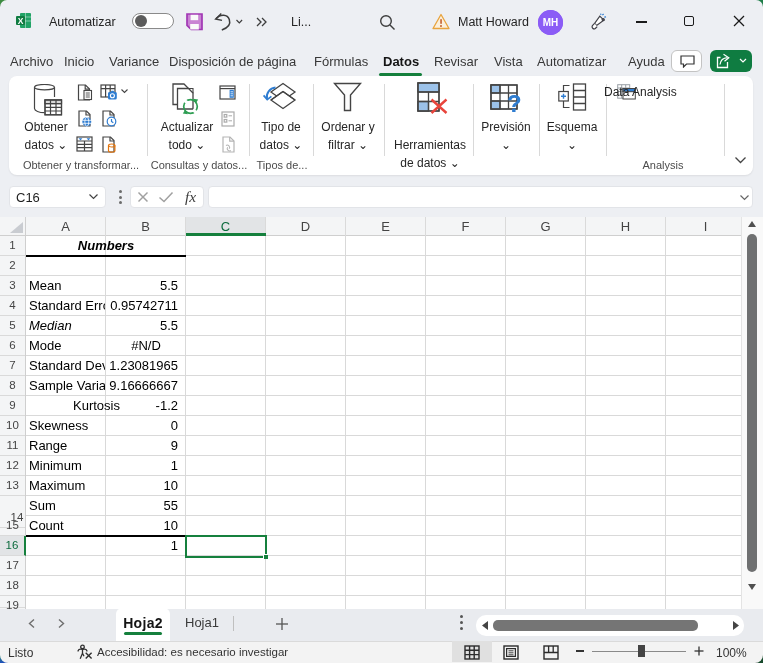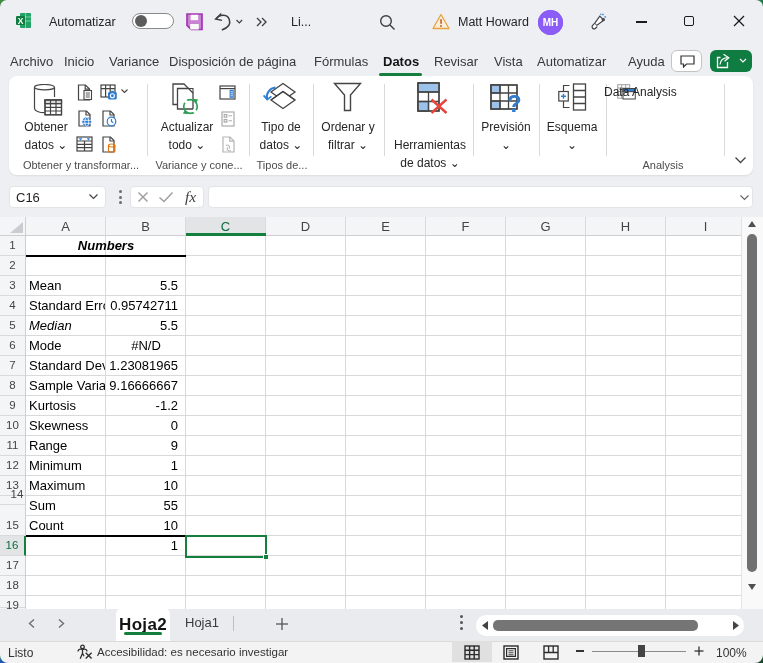--- a/index.html
+++ b/index.html
@@ -59,21 +59,21 @@
 .lab { left:29px; width:76px; }
 .val { width:77px; text-align:right; padding-right:4px; left:105px; }
 
 
 #vscroll { left:741px; top:217px; width:22px; height:392px; background:#f9f9f9; border-left:1px solid #e4e4e4; }
 #vthumb { left:747px; top:234px; width:10px; height:338px; background:#6f7071; border-radius:5px; }
 
 
 #tabbar { left:0; top:609px; width:763px; height:32px; background:#e9ebef; }
 #hoja2 { left:116px; top:608px; width:54px; height:33px; background:#fff; border-radius:6px 6px 0 0; }
-#hoja2 .t { position:absolute; left:0; top:7px; width:54px; text-align:center; font-size:17px; font-weight:bold; color:#141414; letter-spacing:0.3px; }
+#hoja2 .t { position:absolute; left:0; top:7px; width:54px; text-align:center; font-size:14px; font-weight:bold; color:#141414; letter-spacing:0.3px; }
 #hoja2 .u { position:absolute; left:8px; top:24px; width:38px; height:3px; background:#15803d; border-radius:2px; }
 #hscroll { left:476px; top:615px; width:268px; height:21px; background:#fff; border-radius:10px; }
 #hthumb { left:493px; top:620px; width:205px; height:11px; background:#757575; border-radius:5px; }
 
 
 .stxt { font-size:12px; color:#333; top:646px; }
 </style></head>
 <body>
 <div class="abs" id="blob-tl"></div>
 <div class="abs" id="blob-tr"></div>
@@ -298,21 +298,21 @@
 <div class="abs biglabel" style="left:14px; width:64px;">Obtener<br>datos <span class="chev">⌄</span></div>
 <div class="abs biglabel" style="left:155px; width:64px;">Actualizar<br>todo <span class="chev">⌄</span></div>
 <div class="abs biglabel" style="left:249px; width:64px;">Tipo de<br>datos <span class="chev">⌄</span></div>
 <div class="abs biglabel" style="left:316px; width:64px;">Ordenar y<br>filtrar <span class="chev">⌄</span></div>
 <div class="abs biglabel" style="left:389px; width:82px;margin-top:18px;">Herramientas<br>de datos <span class="chev">⌄</span></div>
 <div class="abs biglabel" style="left:474px; width:64px;">Previsión<br><span class="chev">⌄</span></div>
 <div class="abs biglabel" style="left:540px; width:64px;">Esquema<br><span class="chev">⌄</span></div>
 <div class="abs" style="left:604px; top:85px; font-size:12px; color:#262626;">Data Analysis</div>
 
 <div class="abs glabel" style="left:16px; width:130px;">Obtener y transformar...</div>
-<div class="abs glabel" style="left:150px; width:98px;">Variance y cone...</div>
+<div class="abs glabel" style="left:150px; width:98px;">Consultas y datos...</div>
 <div class="abs glabel" style="left:254px; width:56px;">Tipos de...</div>
 <div class="abs glabel" style="left:620px; width:86px;">Analysis</div>
 
 <div class="abs" id="namebox">C16</div>
 <svg class="abs" style="left:88px; top:193px;" width="11" height="8" viewBox="0 0 11 8" fill="none" stroke="#444" stroke-width="1.2">
   <path d="M1.5 1.5 L5.5 5.5 L9.5 1.5"></path>
 </svg>
 <div class="abs" style="left:119px; top:190px; width:3px; height:3px; border-radius:50%; background:#6b6b6b;"></div>
 <div class="abs" style="left:119px; top:195.5px; width:3px; height:3px; border-radius:50%; background:#6b6b6b;"></div>
 <div class="abs" style="left:119px; top:201px; width:3px; height:3px; border-radius:50%; background:#6b6b6b;"></div>
@@ -351,41 +351,41 @@
 <div class="abs rowhead" style="top:296px;">4</div>
 <div class="abs rowhead" style="top:316px;">5</div>
 <div class="abs rowhead" style="top:336px;">6</div>
 <div class="abs rowhead" style="top:356px;">7</div>
 <div class="abs rowhead" style="top:376px;">8</div>
 <div class="abs rowhead" style="top:396px;">9</div>
 <div class="abs rowhead" style="top:416px;">10</div>
 <div class="abs rowhead" style="top:436px;">11</div>
 <div class="abs rowhead" style="top:456px;">12</div>
 <div class="abs rowhead" style="top:476px;">13</div>
-<div class="abs rowhead" style="top:485px;padding-left:9px;">14</div>
+<div class="abs rowhead" style="top:508px;padding-left:9px;">14</div>
 <div class="abs rowhead" style="top:516px;">15</div>
 <div class="abs rowhead selr" style="top:536px;">16</div>
 <div class="abs rowhead" style="top:556px;">17</div>
 <div class="abs rowhead" style="top:576px;">18</div>
 <div class="abs rowhead" style="top:596px; height:12px;">19</div>
 
 <div class="abs cell" style="left:26px; top:236px; width:160px; text-align:center; font-weight:bold; font-style:italic;">Numbers</div>
 <div class="abs cell lab" style="top:276px;">Mean</div>
 <div class="abs cell val" style="top:276px;">5.5</div>
 <div class="abs cell lab" style="top:296px;">Standard Error</div>
 <div class="abs cell val" style="top:296px;">0.95742711</div>
 <div class="abs cell lab" style="top:316px;font-style:italic;">Median</div>
 <div class="abs cell val" style="top:316px;">5.5</div>
 <div class="abs cell lab" style="top:336px;">Mode</div>
 <div class="abs cell" style="left:106px; top:336px; width:80px; text-align:center;">#N/D</div>
 <div class="abs cell lab" style="top:356px;">Standard Deviation</div>
 <div class="abs cell val" style="top:356px;">1.23081965</div>
 <div class="abs cell lab" style="top:376px;">Sample Variance</div>
 <div class="abs cell val" style="top:376px;">9.16666667</div>
-<div class="abs cell lab" style="top:396px;">Kurtosis</div>
+<div class="abs cell lab" style="top:396px;margin-left:44px;">Kurtosis</div>
 <div class="abs cell val" style="top:396px;">-1.2</div>
 <div class="abs cell lab" style="top:416px;">Skewness</div>
 <div class="abs cell val" style="top:416px;">0</div>
 <div class="abs cell lab" style="top:436px;">Range</div>
 <div class="abs cell val" style="top:436px;">9</div>
 <div class="abs cell lab" style="top:456px;">Minimum</div>
 <div class="abs cell val" style="top:456px;">1</div>
 <div class="abs cell lab" style="top:476px;">Maximum</div>
 <div class="abs cell val" style="top:476px;">10</div>
 <div class="abs cell lab" style="top:496px;">Sum</div>

